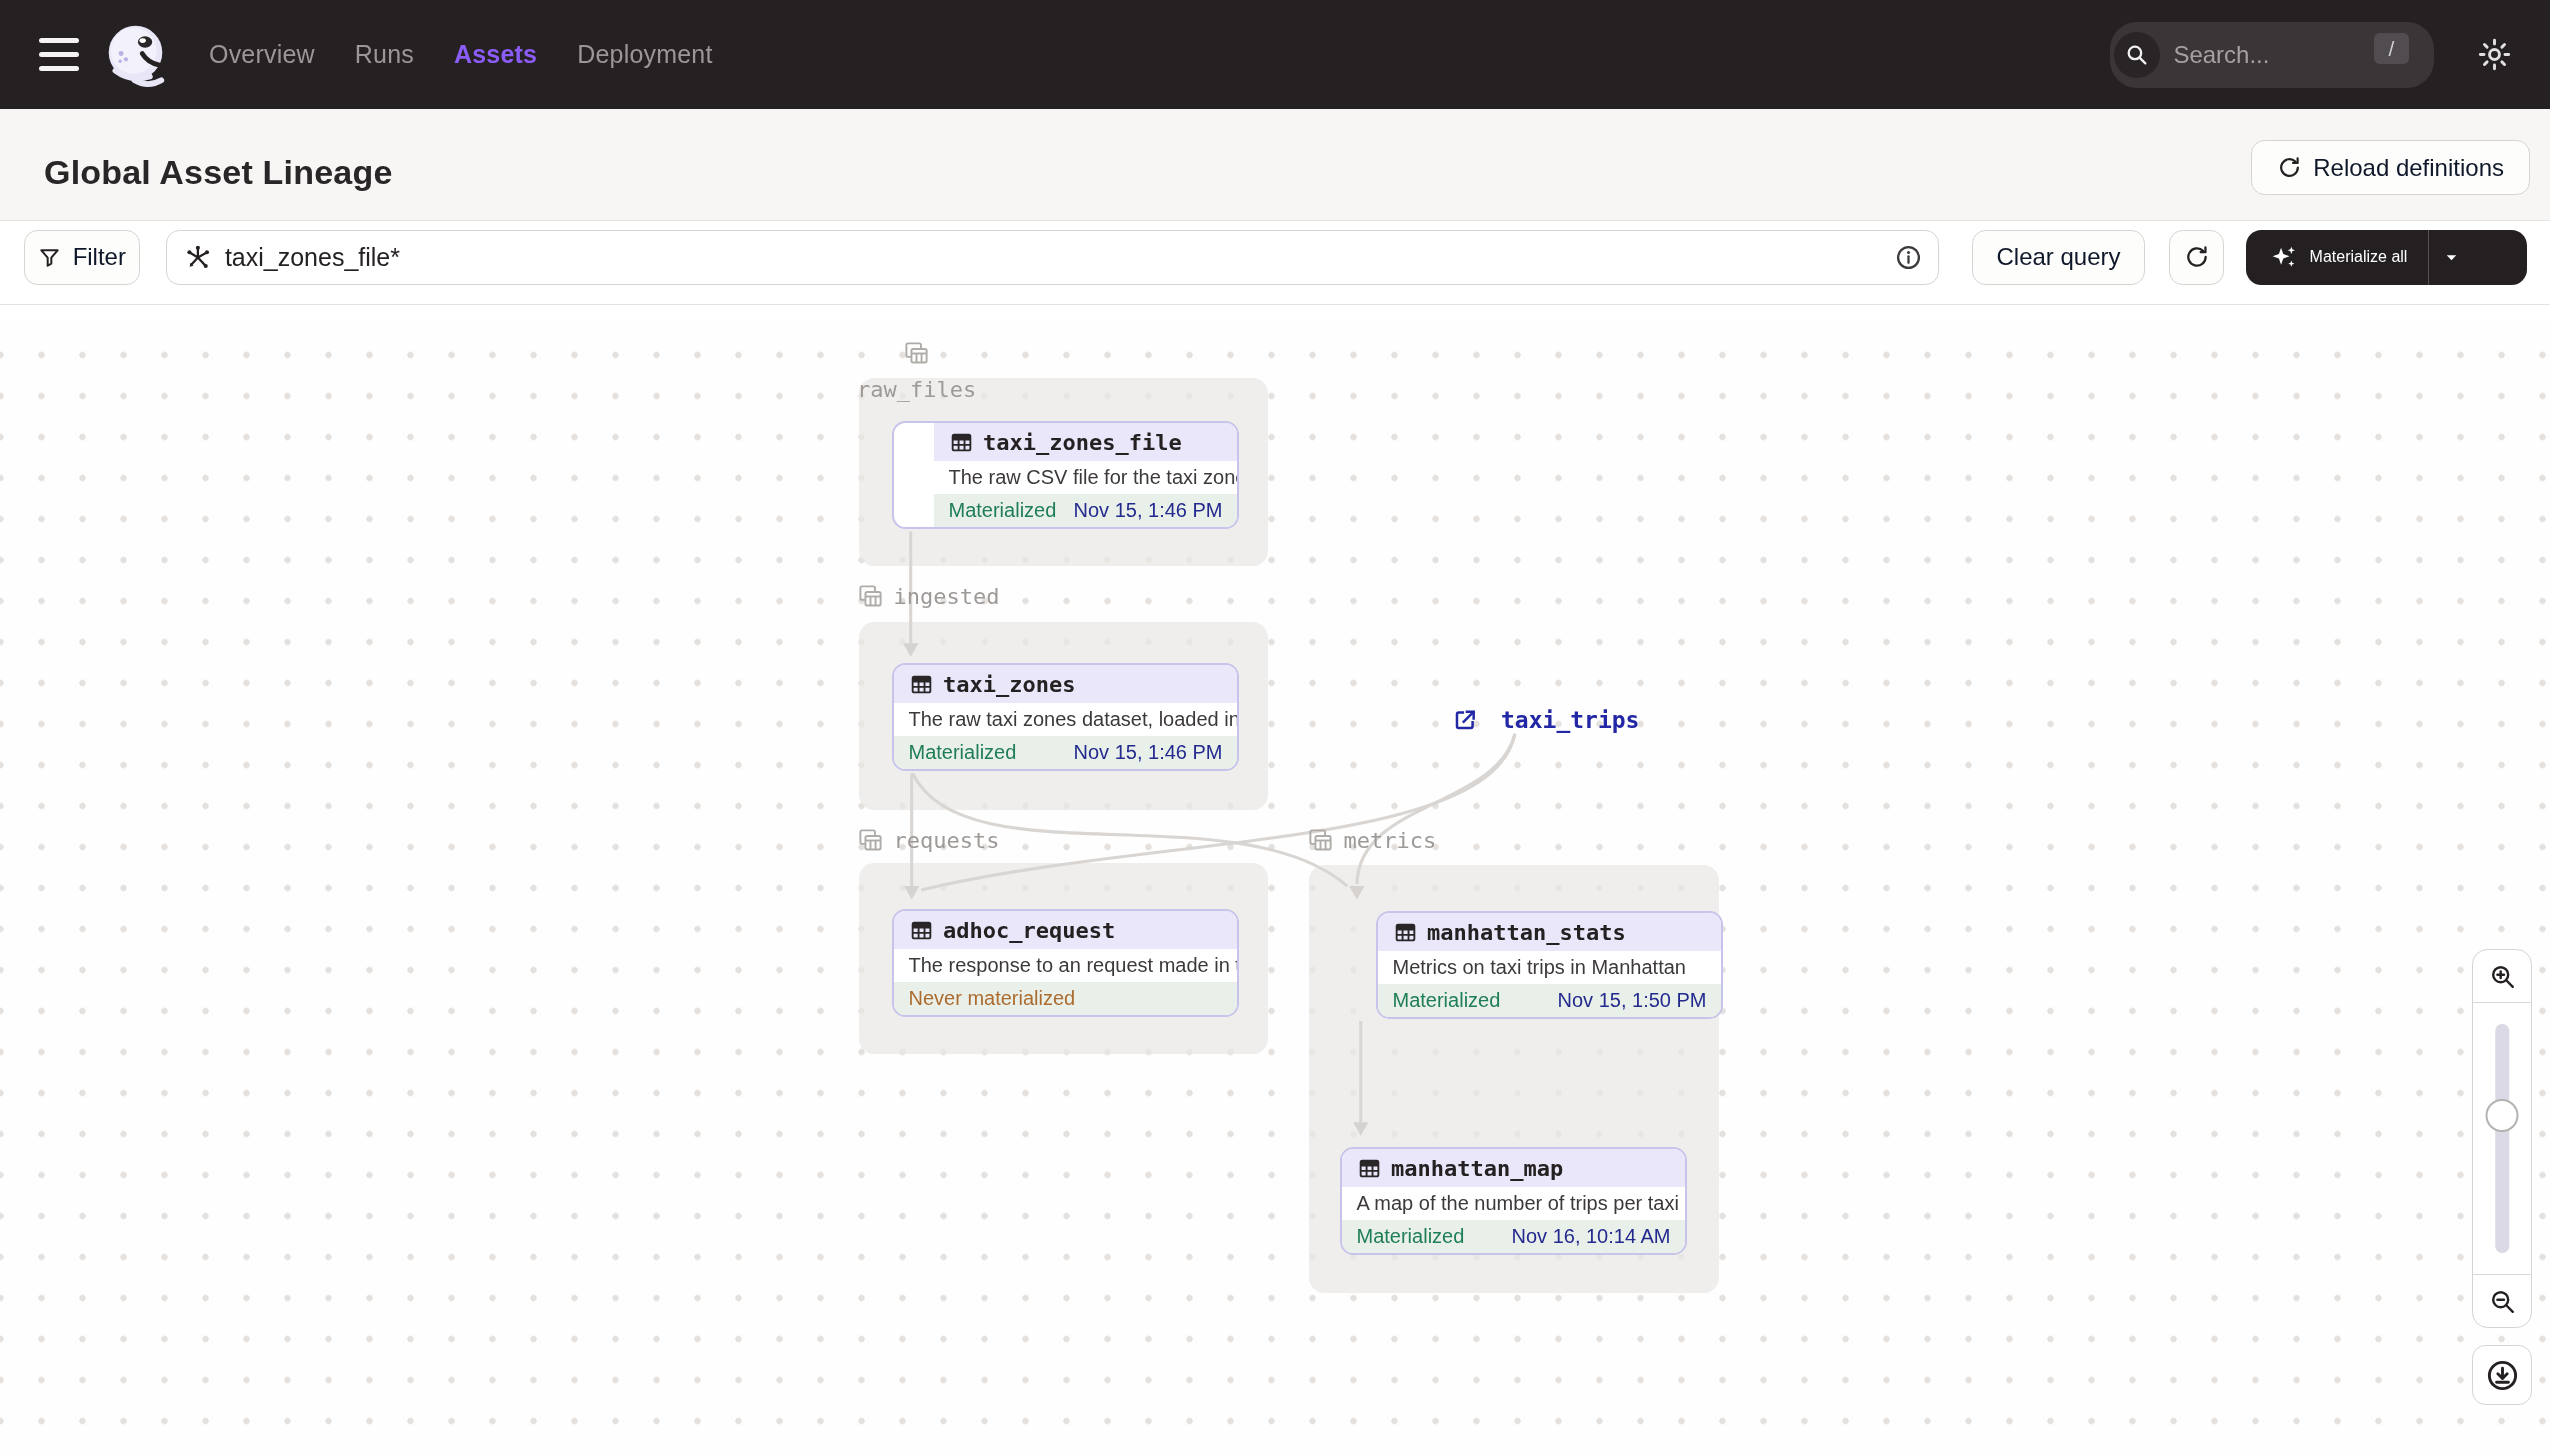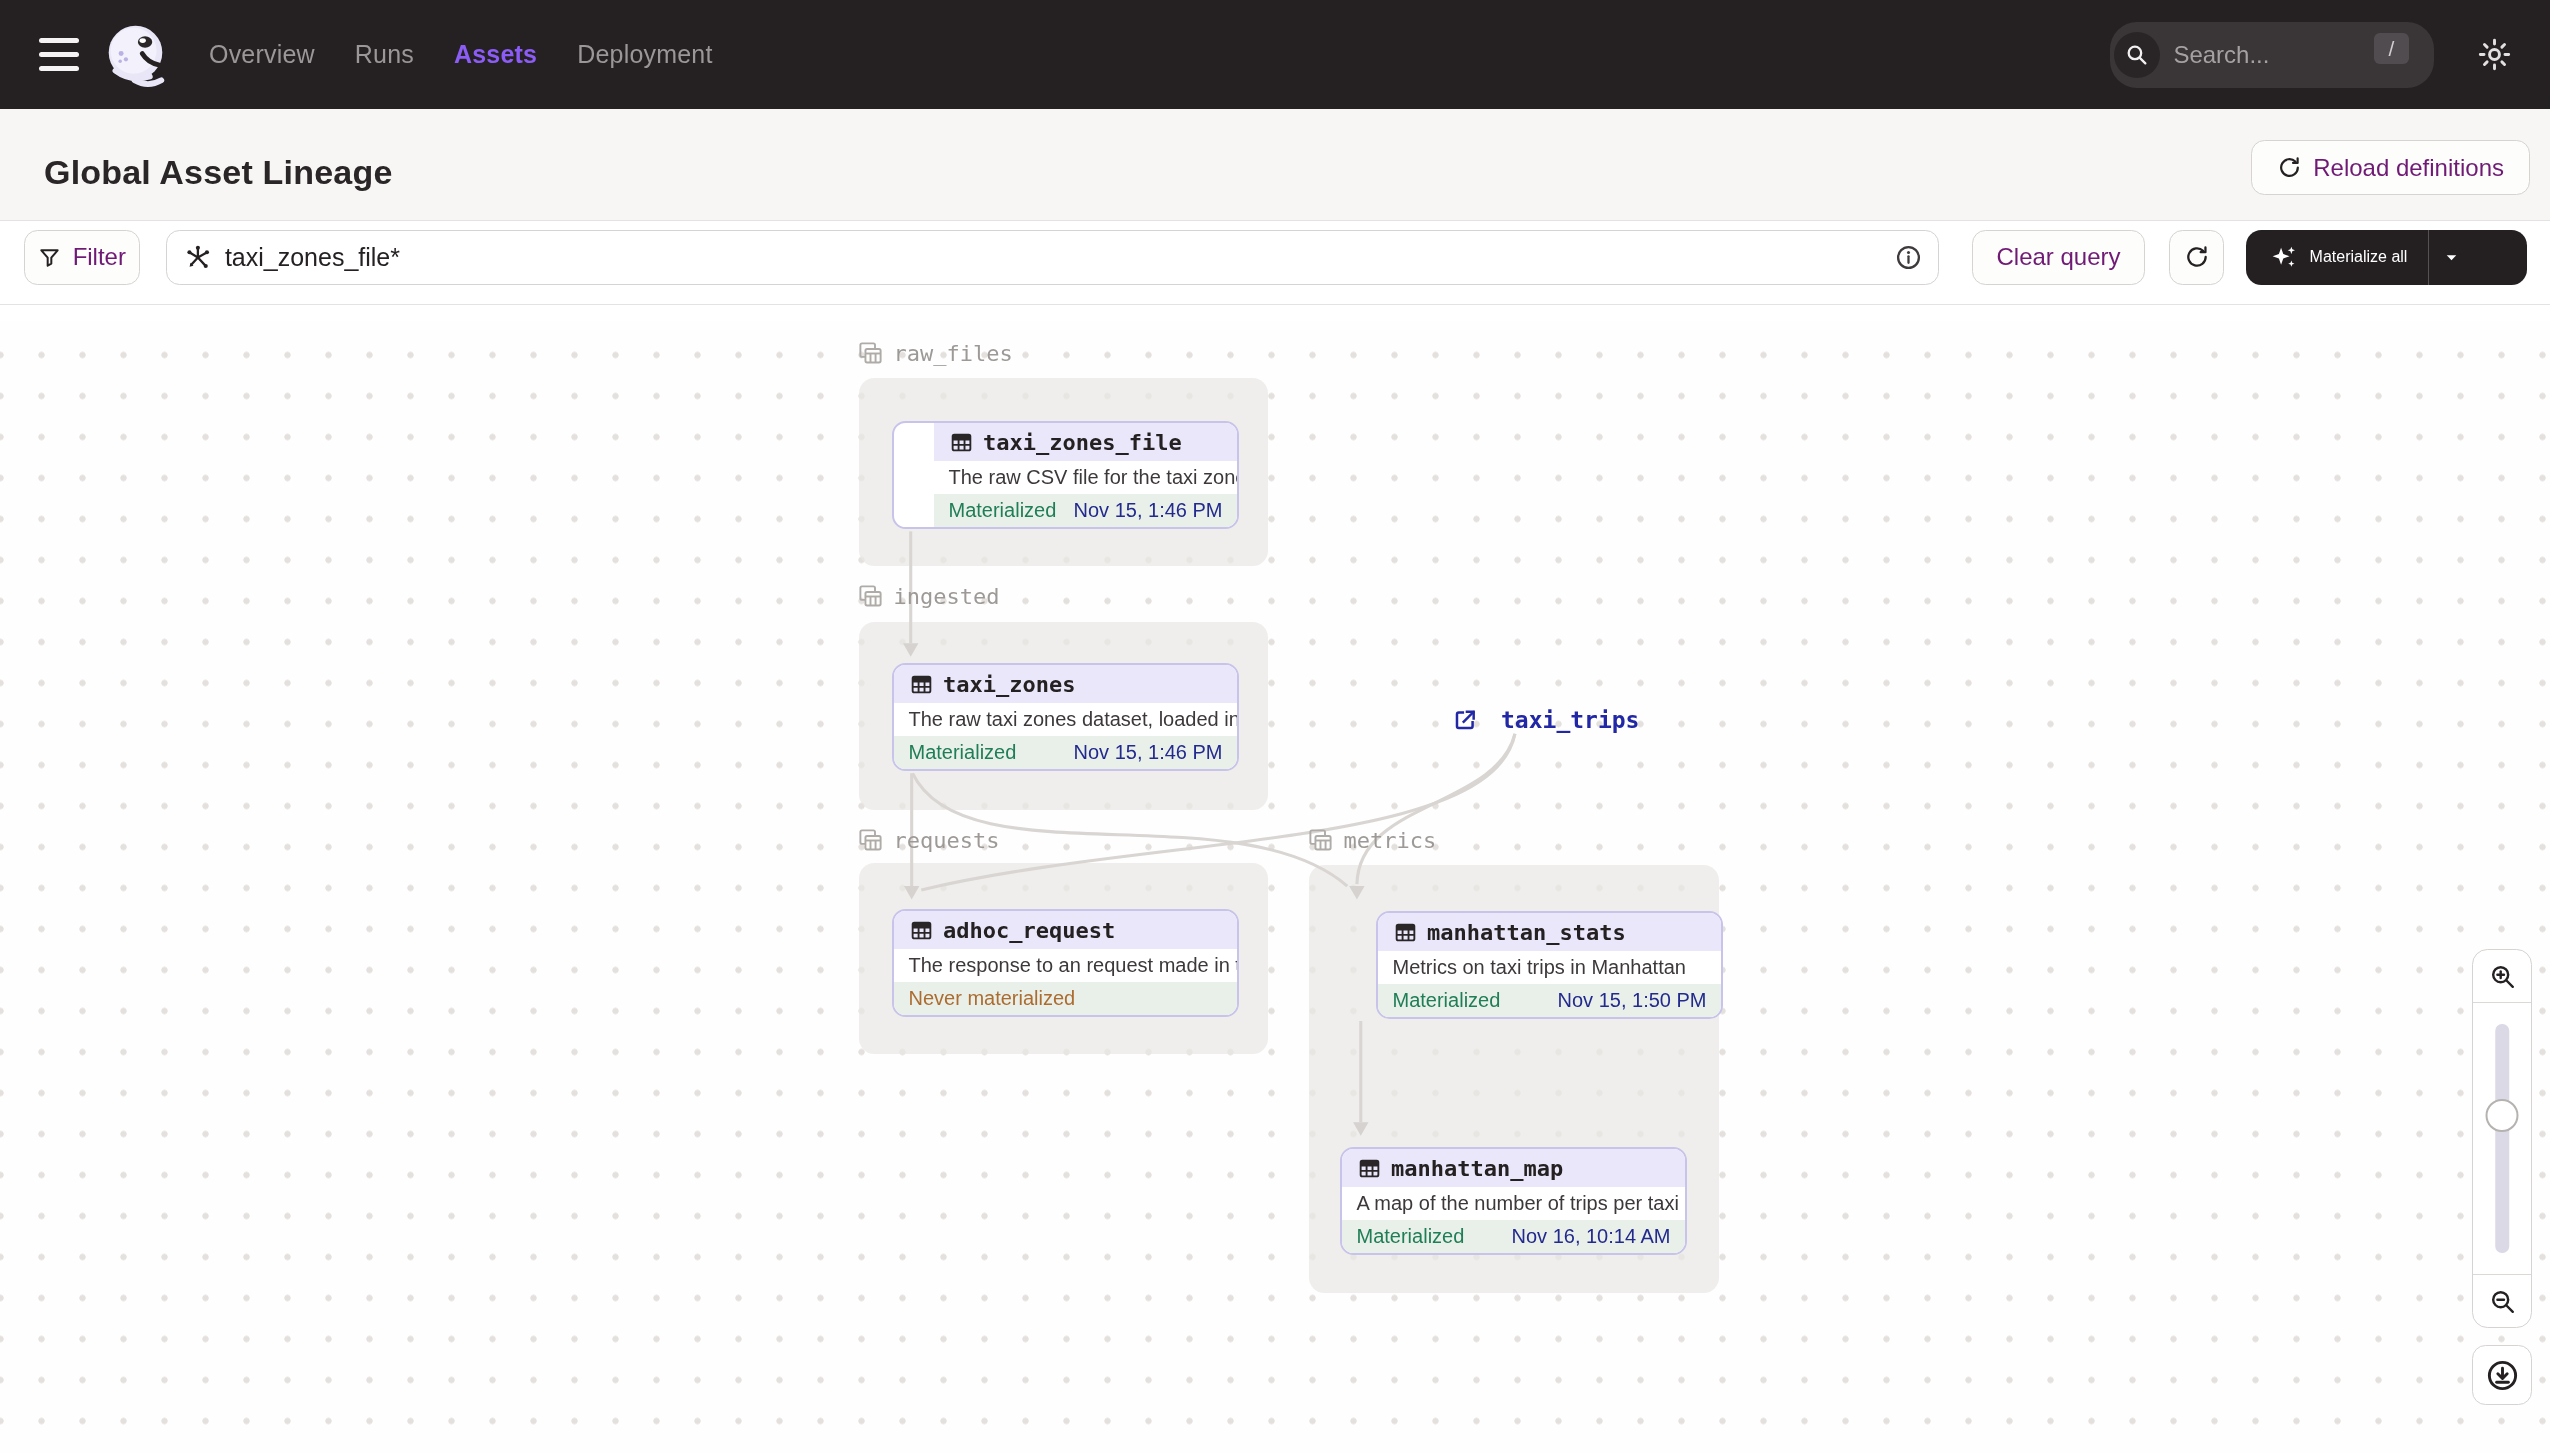--- a/index.html
+++ b/index.html
@@ -19,21 +19,21 @@
   .search-pill { width:324px; height:66px; background:#3a3537; border-radius:27px; display:flex; align-items:center; position:relative; cursor:text; }
   .search-circle { width:46px; height:46px; border-radius:50%; background:#292527; margin-left:3.9px; display:flex; align-items:center; justify-content:center; }
   .search-input { background:transparent; border:none; outline:none; color:#e8e6e7; font-size:24px; margin-left:13.5px; width:164px; font-family:"Liberation Sans", sans-serif; }
   .search-input::placeholder { color:#a5a1a3; }
   .slash-badge { position:absolute; right:25px; top:11.6px; width:35px; height:31px; background:#514c4f; border-radius:5.8px; color:#d2cfd1; font-size:21px; display:flex; align-items:center; justify-content:center; }
   .gear-btn { margin-left:42px; margin-right:37px; width:37px; height:37px; color:#e2e0e1; cursor:pointer; }
 
   
   .pageheader { position:absolute; left:0; top:109px; width:2550px; height:127px; background:#f7f6f4; display:flex; align-items:center; }
   .page-title { font-size:34px; font-weight:bold; color:#2a2527; margin-left:44px; letter-spacing:0.2px; }
-  .btn { display:inline-flex; align-items:center; justify-content:center; gap:11.6px; background:#fdfdfc; border:1.9px solid #d6d3d1; border-radius:13.5px; height:55px; font-size:24px; color:#701a75; cursor:pointer; white-space:nowrap; }
+  .btn { display:inline-flex; align-items:center; justify-content:center; gap:11.6px; background:#fdfdfc; border:1.9px solid #d6d3d1; border-radius:13.5px; height:55px; font-size:24px; color:#0f172a; cursor:pointer; white-space:nowrap; }
   .reload-btn { position:absolute; right:20px; top:31px; padding:0 25px; }
 
   
   .toolbar { position:absolute; left:0; top:220px; width:2550px; height:85px; background:#ffffff; border-top:1.9px solid #e5e3e1; border-bottom:1.9px solid #e5e3e1; }
   .filter-btn { position:absolute; left:24px; top:8.7px; width:116px; }
   .query-wrap { position:absolute; left:166px; top:8.7px; width:1773px; height:55px; background:#fff; border:1.9px solid #d6d3d1; border-radius:13.5px; display:flex; align-items:center; }
   .query-input { flex:1; border:none; outline:none; font-size:25px; color:#252122; margin-left:11.6px; font-family:"Liberation Sans", sans-serif; }
   .clear-btn { position:absolute; left:1972px; top:8.7px; width:173px; }
   .refresh-btn { position:absolute; left:2169px; top:8.7px; width:55px; padding:0; }
   .mat-btn { position:absolute; left:2246px; top:8.7px; width:281px; height:55px; background:#242021; border-radius:15.4px; display:flex; align-items:stretch; color:#fff; cursor:pointer; }
@@ -207,21 +207,21 @@
       <path d="M1412,726 L1412,831"></path>
     </g>
     <g fill="#d5d2cf">
       <path d="M937,334 L953,334 L945,348 Z"></path>
       <path d="M938,586 L954,586 L946,600 Z"></path>
       <path d="M1400,586 L1416,586 L1408,600 Z"></path>
       <path d="M1404,831 L1420,831 L1412,845 Z"></path>
     </g>
   </svg>
 
-  <div class="group-label mono" style="left:857px; top:19px;">
+  <div class="group-label mono" style="left:857px; top:19px;flex-direction:column;">
     <svg class="gi" viewBox="0 0 24 24" fill="none" stroke="currentColor" stroke-width="1.7">
       <rect x="3" y="3" width="13" height="12" rx="1.5"></rect>
       <rect x="7.5" y="8" width="13.5" height="12" rx="1.5" fill="#fdfdfc"></rect>
       <line x1="7.5" y1="12" x2="21" y2="12"></line>
         <line x1="12" y1="12" x2="12" y2="20"></line>
         <line x1="16.5" y1="12" x2="16.5" y2="20"></line>
     </svg>
     <span>raw_files</span>
   </div>
 

